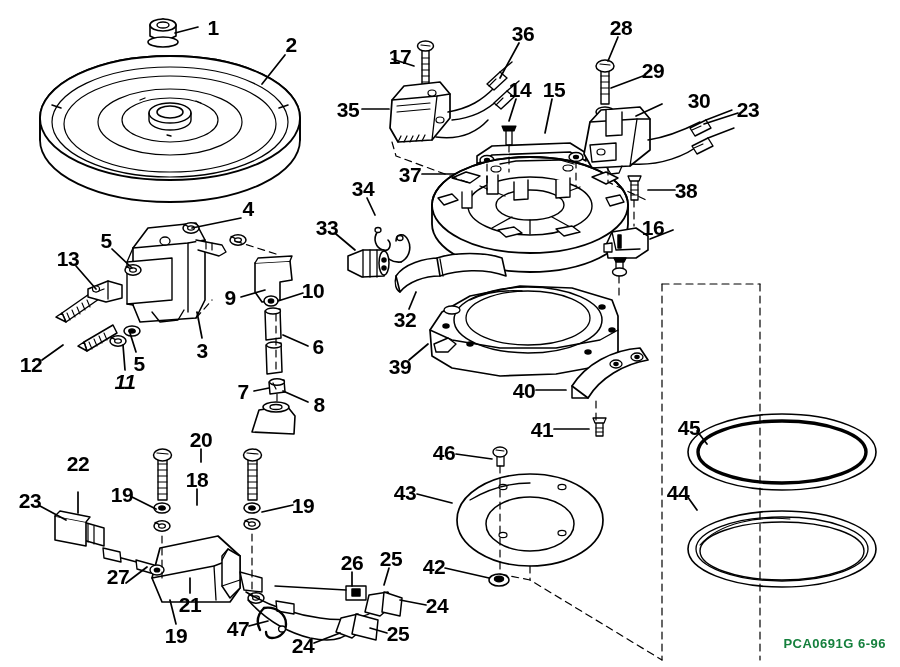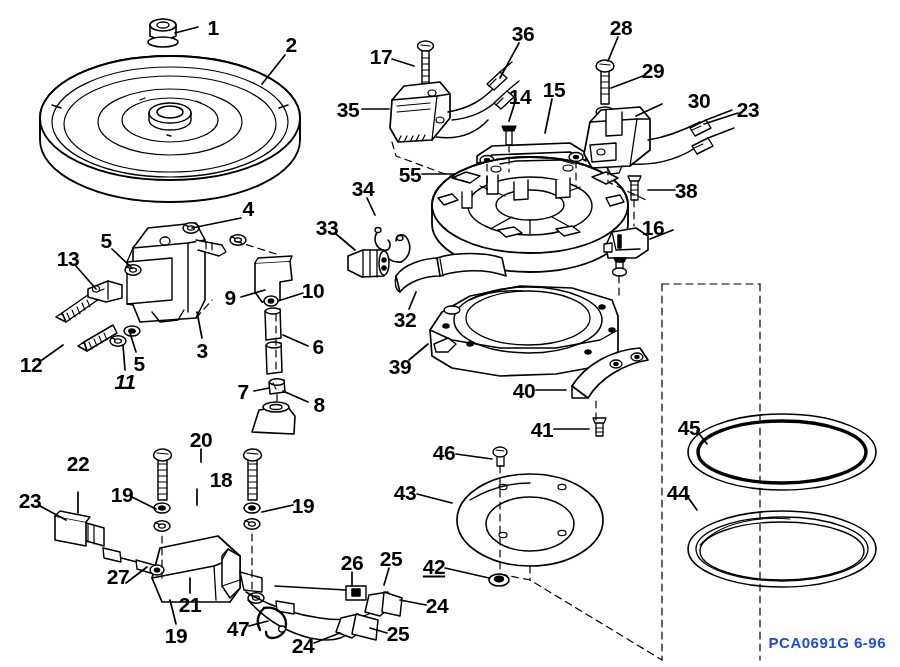--- a/index.html
+++ b/index.html
@@ -3,21 +3,21 @@
 <meta charset="utf-8">
 <style>
   html,body{margin:0;padding:0;background:#fff;}
   body{width:900px;height:667px;font-family:"Liberation Sans",sans-serif;overflow:hidden;}
   #sheet{position:relative;width:900px;height:667px;background:#ffffff;}
   #art{position:absolute;left:0;top:0;width:900px;height:667px;}
   .lbl{position:absolute;font-family:"Liberation Sans",sans-serif;font-weight:bold;
        font-size:21px;color:#000;line-height:1;white-space:nowrap;
        transform:translate(-50%,-50%);letter-spacing:-0.5px;}
   #footer{position:absolute;right:14px;bottom:16px;font-family:"Liberation Sans",sans-serif;
-          font-size:15px;font-weight:bold;color:#1d4ed8;letter-spacing:0.5px;white-space:nowrap;}
+          font-size:13px;font-weight:bold;color:#15803d;letter-spacing:0.5px;white-space:nowrap;}
 </style>
 </head>
 <body>
 
 <div id="sheet">
 
   <svg id="art" viewBox="0 0 900 667" xmlns="http://www.w3.org/2000/svg">
     <defs>
       <g id="hexnut">
         <path d="M0,-11 L13,-5 L13,6 L0,12 L-13,6 L-13,-5 Z" fill="#fff" stroke="#000" stroke-width="1.6"></path>
@@ -474,25 +474,25 @@
       <div class="lbl" style="left: 106px; top: 240px;">5</div>
       <div class="lbl" style="left: 139px; top: 363px;">5</div>
       <div class="lbl" style="left: 318px; top: 346px;">6</div>
       <div class="lbl" style="left: 243px; top: 391px;">7</div>
       <div class="lbl" style="left: 319px; top: 404px;">8</div>
       <div class="lbl" style="left: 230px; top: 297px;">9</div>
       <div class="lbl" style="left: 313px; top: 290px;">10</div>
       <div class="lbl" style="left: 125px; top: 381px; font-style: italic;">11</div>
       <div class="lbl" style="left: 31px; top: 364px;">12</div>
       <div class="lbl" style="left: 68px; top: 258px;">13</div>
-      <div class="lbl" style="left: 520px; top: 96px;">14</div>
+      <div class="lbl" style="left: 520px; top: 89px;">14</div>
       <div class="lbl" style="left: 554px; top: 89px;">15</div>
       <div class="lbl" style="left: 653px; top: 227px;">16</div>
-      <div class="lbl" style="left: 381px; top: 56px;">17</div>
-      <div class="lbl" style="left: 197px; top: 479px; margin-left: 24px;">18</div>
+      <div class="lbl" style="left: 400px; top: 56px;">17</div>
+      <div class="lbl" style="left: 197px; top: 479px;">18</div>
       <div class="lbl" style="left: 122px; top: 494px;">19</div>
       <div class="lbl" style="left: 303px; top: 505px;">19</div>
       <div class="lbl" style="left: 176px; top: 635px;">19</div>
       <div class="lbl" style="left: 201px; top: 439px;">20</div>
       <div class="lbl" style="left: 190px; top: 604px;">21</div>
       <div class="lbl" style="left: 78px; top: 463px;">22</div>
       <div class="lbl" style="left: 30px; top: 500px;">23</div>
       <div class="lbl" style="left: 437px; top: 605px;">24</div>
       <div class="lbl" style="left: 303px; top: 645px;">24</div>
       <div class="lbl" style="left: 391px; top: 558px;">25</div>
@@ -500,26 +500,26 @@
       <div class="lbl" style="left: 352px; top: 562px;">26</div>
       <div class="lbl" style="left: 118px; top: 576px; text-align: center;">27</div>
       <div class="lbl" style="left: 621px; top: 27px;">28</div>
       <div class="lbl" style="left: 653px; top: 70px;">29</div>
       <div class="lbl" style="left: 699px; top: 100px;">30</div>
       <div class="lbl" style="left: 748px; top: 109px;">23</div>
       <div class="lbl" style="left: 405px; top: 319px;">32</div>
       <div class="lbl" style="left: 327px; top: 227px;">33</div>
       <div class="lbl" style="left: 363px; top: 188px;">34</div>
       <div class="lbl" style="left: 348px; top: 109px;">35</div>
-      <div class="lbl" style="left: 410px; top: 174px;">55</div>
+      <div class="lbl" style="left: 410px; top: 174px;">37</div>
       <div class="lbl" style="left: 686px; top: 190px;">38</div>
       <div class="lbl" style="left: 400px; top: 366px;">39</div>
       <div class="lbl" style="left: 524px; top: 390px;">40</div>
       <div class="lbl" style="left: 542px; top: 429px;">41</div>
-      <div class="lbl" style="left: 434px; top: 566px; text-decoration: underline;">42</div>
+      <div class="lbl" style="left: 434px; top: 566px;">42</div>
       <div class="lbl" style="left: 405px; top: 492px;">43</div>
       <div class="lbl" style="left: 678px; top: 492px;">44</div>
       <div class="lbl" style="left: 689px; top: 427px; text-align: center;">45</div>
       <div class="lbl" style="left: 444px; top: 452px;">46</div>
       <div class="lbl" style="left: 238px; top: 628px;">47</div>
       <div class="lbl" style="left: 523px; top: 33px;">36</div>
     </div>
 
   <div id="footer">PCA0691G    6-96</div>
 </div>

